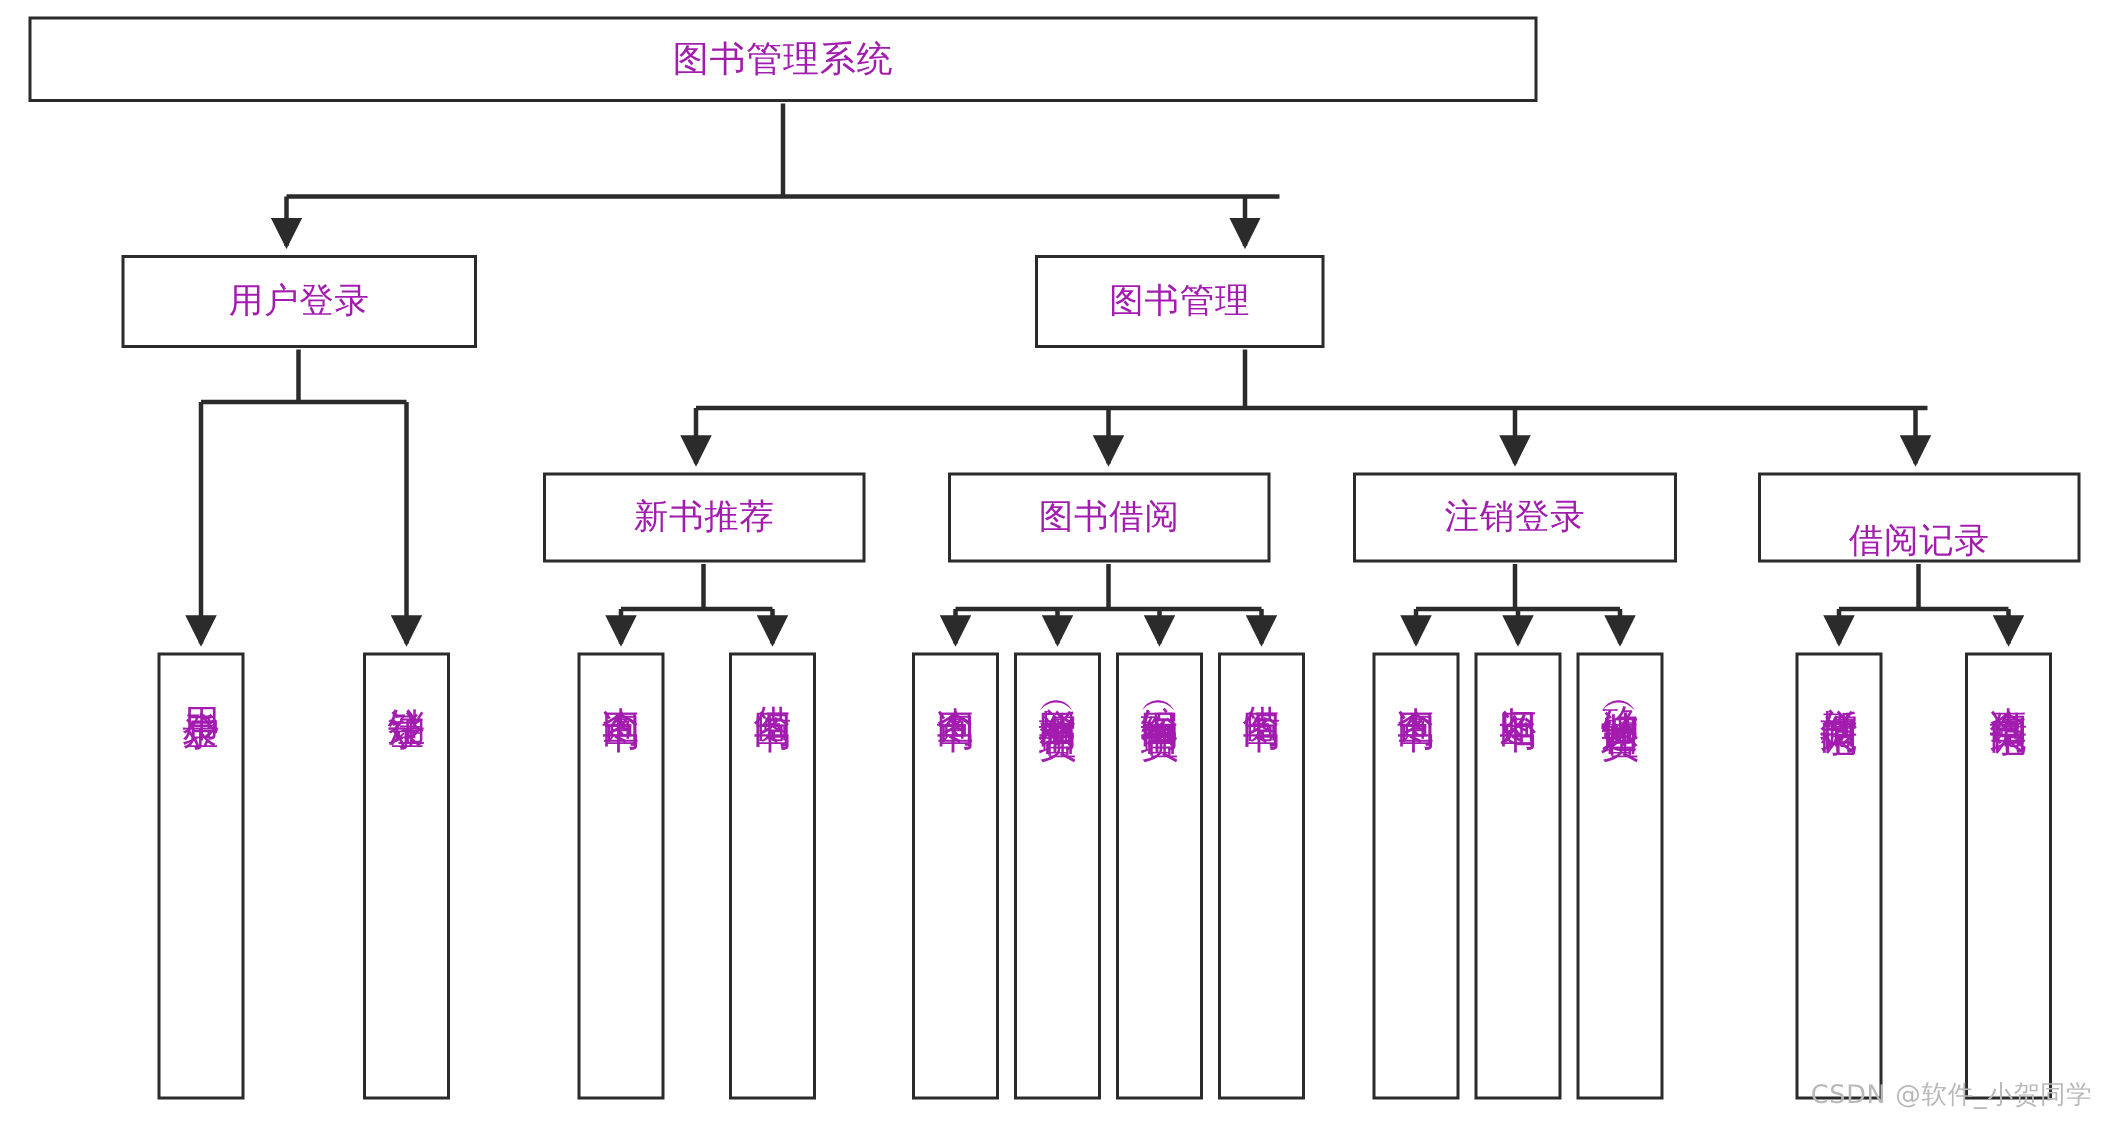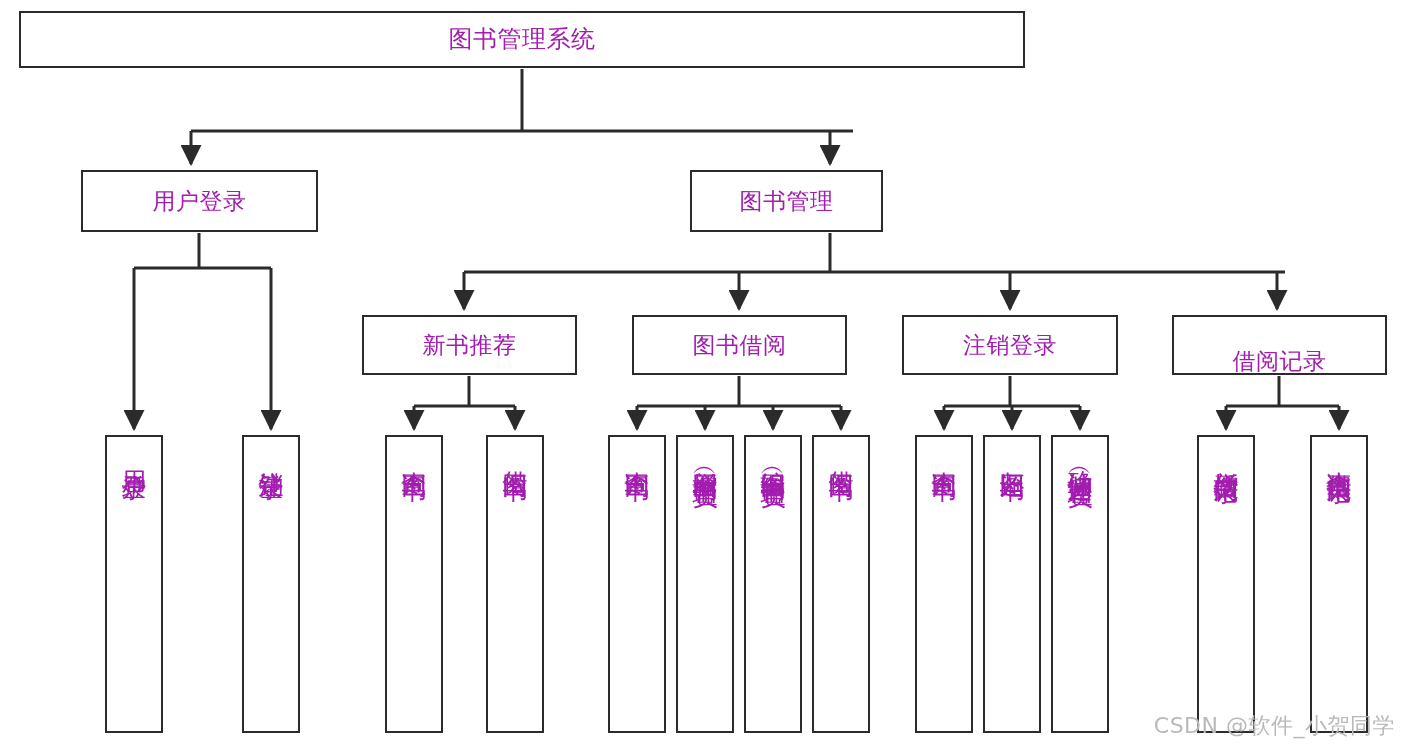--- a/index.html
+++ b/index.html
@@ -62,21 +62,21 @@
     text-orientation: upright;
     font-size: 25px;
     line-height: 1;
     letter-spacing: 2px;
     white-space: nowrap;
   }
   #watermark {
     position: absolute;
     right: 10px;
     bottom: 6px;
-    font-size: 22px;
+    font-size: 17px;
     color: #b9b9b9;
     letter-spacing: 0.5px;
     white-space: nowrap;
     user-select: none;
     text-align: center;
   }
 </style>
 </head>
 <body>
 

